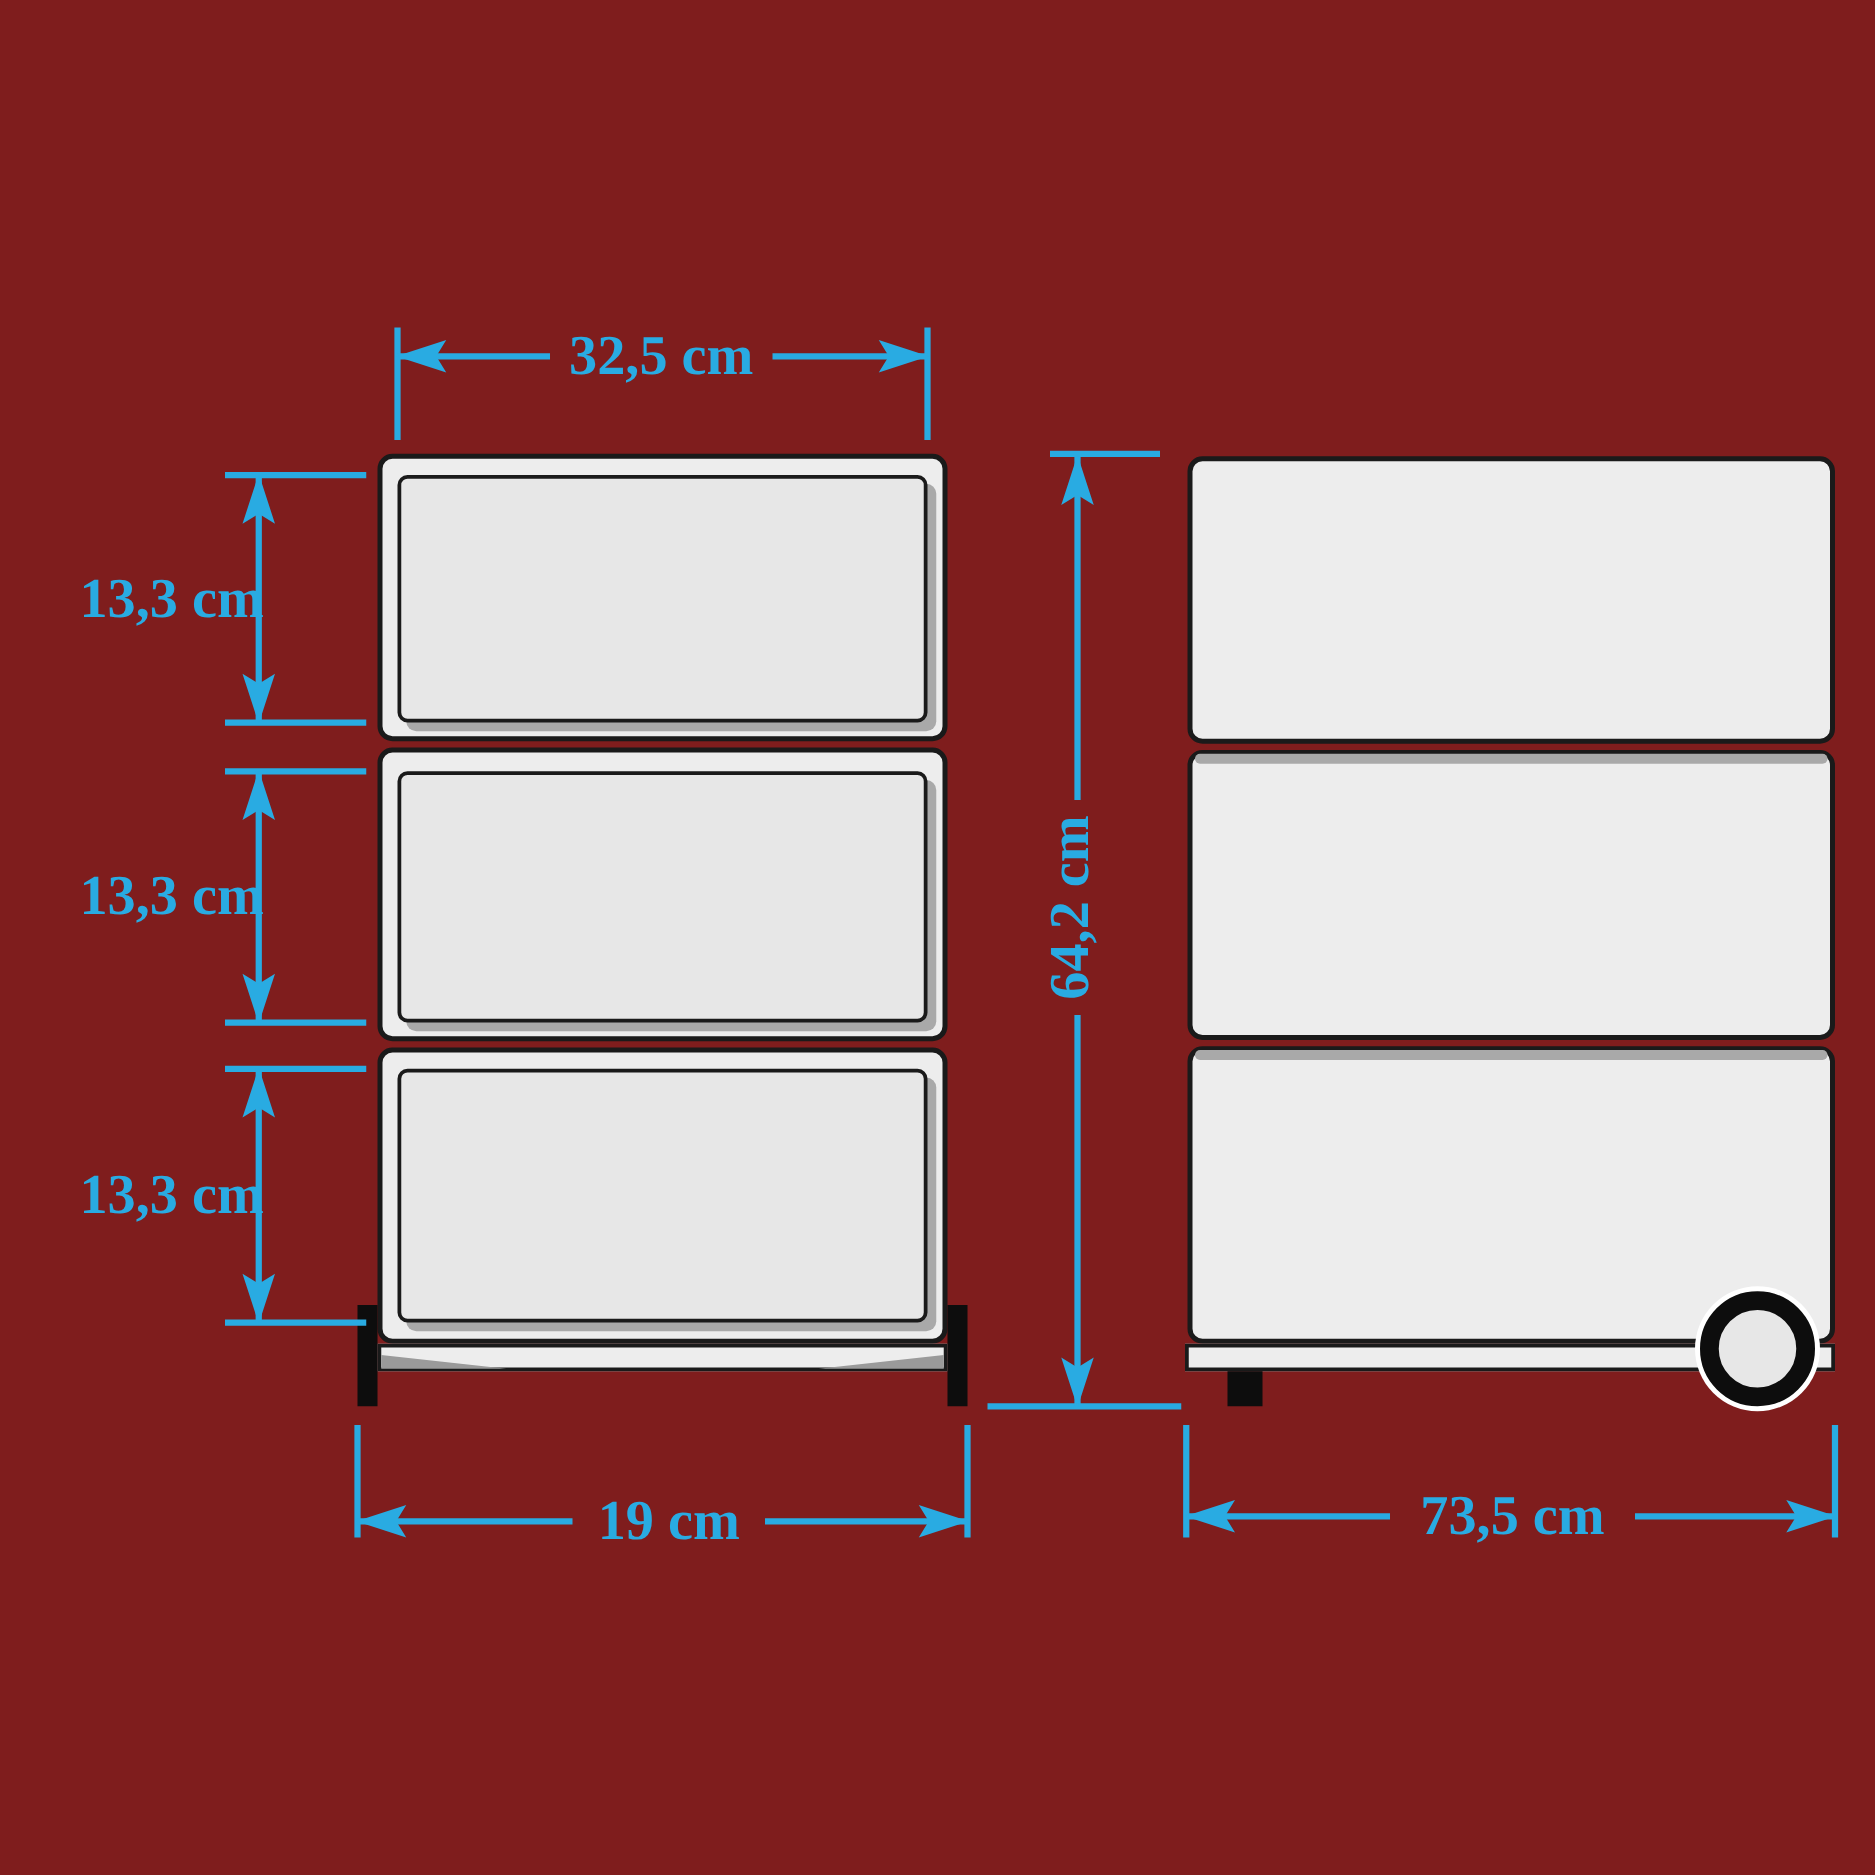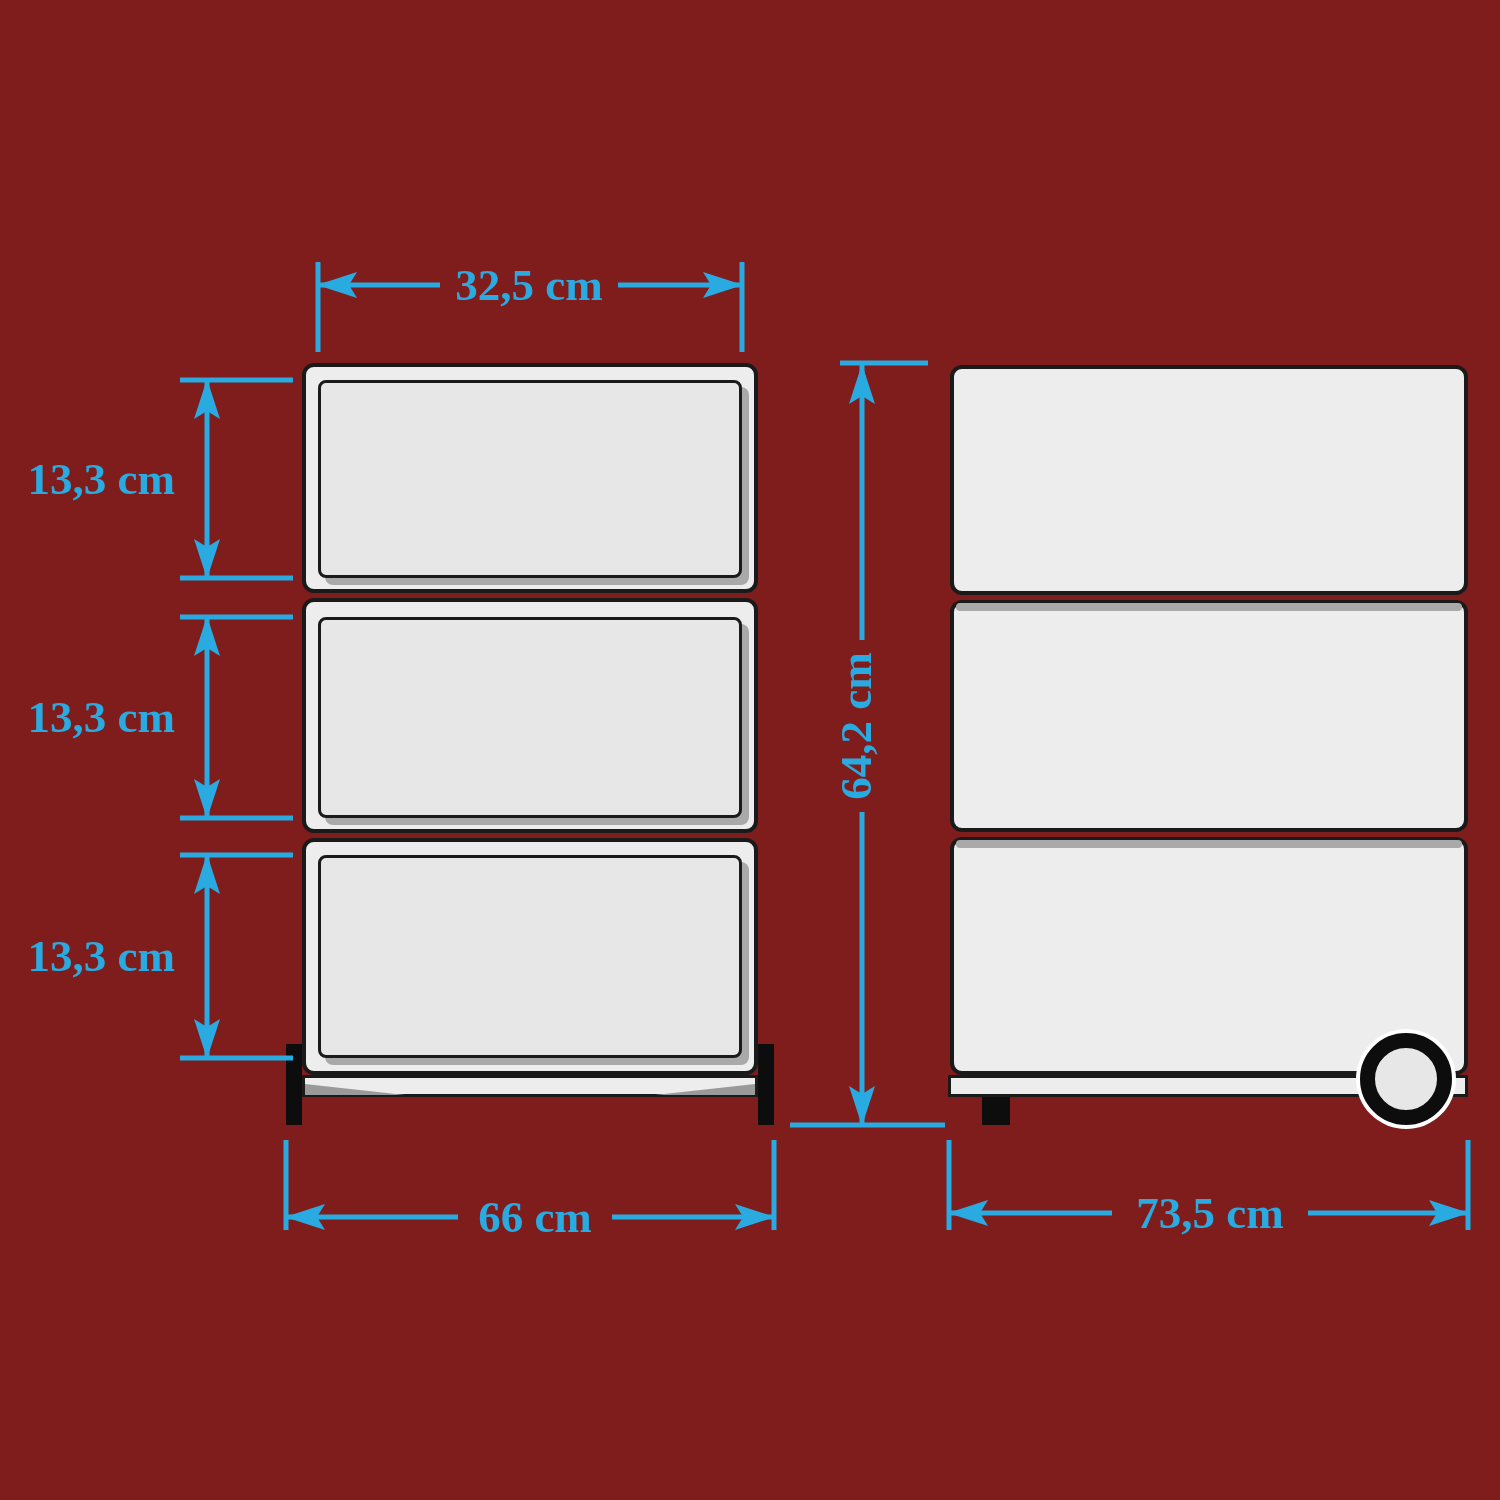--- a/index.html
+++ b/index.html
@@ -46,21 +46,21 @@
     border:15px solid var(--foot);border-radius:50%;background:var(--drawer-fill);
     box-shadow:0 0 0 4px #fff;z-index:5;
   }
   
   .dims{position:absolute;left:0;top:0;z-index:6;pointer-events:none;}
   .dim-label{
     position:absolute;z-index:10;font-weight:700;font-size:45px;line-height:1;
     color:var(--accent);white-space:nowrap;
   }
   .lbl-center{transform:translate(-50%,-50%);}
-  .lbl-right{transform:translate(-100%,-50%);}
+  .lbl-right{transform:translate(-100%,-50%);margin-left:36px;}
   .lbl-vert{transform:translate(-50%,-50%) rotate(-90deg);}
 </style>
 </head>
 <body>
 
 <div class="canvas">
 
   <div>
     <div class="module" style="top:363px;height:230px"></div>
     <div class="module" style="top:598px;height:235px"></div>
@@ -153,18 +153,18 @@
       </g>
     </g>
   </svg>
 
   <div class="dim-label lbl-center" style="left:529px;top:285px">32,5 cm</div>
 
   <div class="dim-label lbl-right" style="left:175px;top:479px">13,3 cm</div>
   <div class="dim-label lbl-right" style="left:175px;top:717px">13,3 cm</div>
   <div class="dim-label lbl-right" style="left:175px;top:956px">13,3 cm</div>
 
-  <div class="dim-label lbl-center" style="left:535px;top:1217px">66 cm</div>
+  <div class="dim-label lbl-center" style="left:535px;top:1217px">19 cm</div>
 
   <div class="dim-label lbl-vert" style="left:856px;top:726px">64,2 cm</div>
 
   <div class="dim-label lbl-center" style="left:1210px;top:1213px">73,5 cm</div>
 </div>
 
 </body></html>

